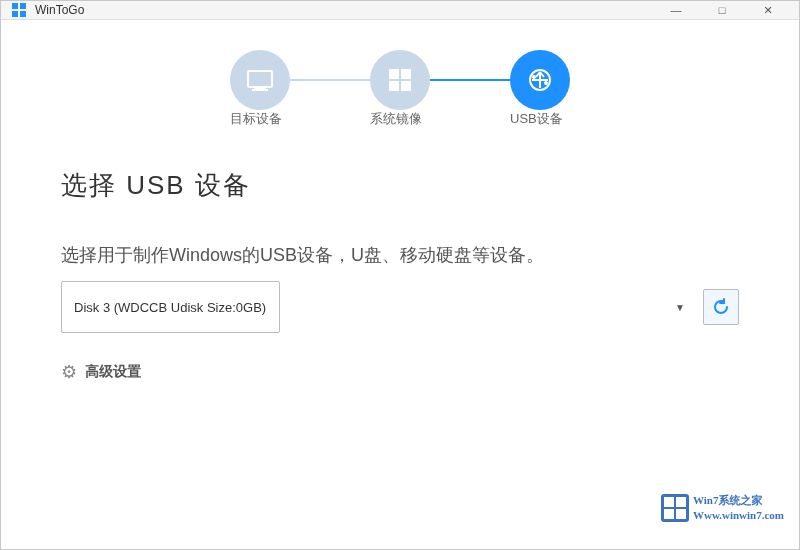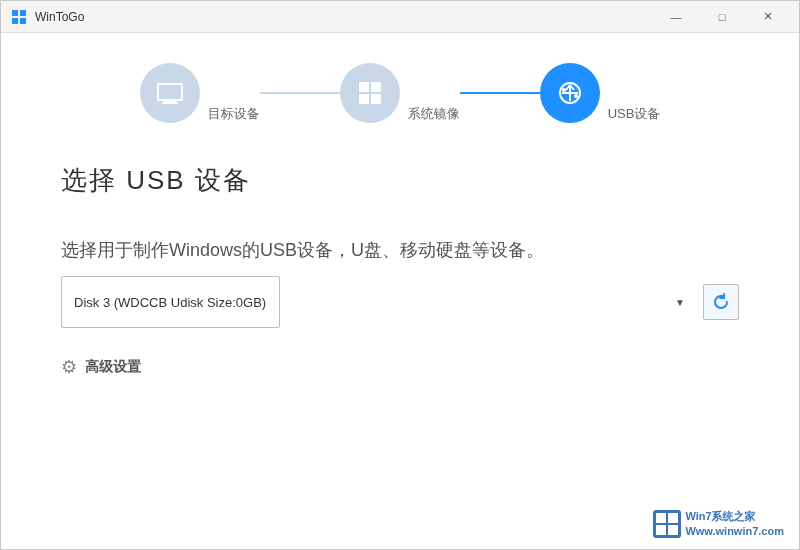--- a/index.html
+++ b/index.html
@@ -14,21 +14,21 @@
       width: 800px;
       height: 550px;
       background: #ffffff;
       border: 1px solid #c8c8c8;
       display: flex;
       flex-direction: column;
     }
     
     .titlebar {
       background: #f5f5f5;
-      height: 32px;
+      height: 19px;
       display: flex;
       align-items: center;
       padding: 0 8px;
       border-bottom: 1px solid #e0e0e0;
       flex-shrink: 0;
       user-select: none;
     }
     .titlebar-icon {
       width: 20px;
       height: 20px;
@@ -70,23 +70,22 @@
     
     .steps {
       display: flex;
       align-items: flex-start;
       justify-content: center;
       margin-bottom: 40px;
       gap: 0;
     }
     .step {
       display: flex;
-      flex-direction: row;
-      align-items: flex-end;
-      gap: 8px;
+      flex-direction: column;
+      align-items: flex-start;
     }
     .step-circle {
       width: 60px;
       height: 60px;
       border-radius: 50%;
       display: flex;
       align-items: center;
       justify-content: center;
       background: #c8d8e8;
       color: white;
@@ -185,24 +184,25 @@
       font-size: 18px;
     }
     .advanced-label {
       font-size: 14px;
       color: #555;
       font-weight: bold;
     }
     
     .watermark {
       position: fixed;
-      bottom: 8px;
+      bottom: 24px;
       right: 8px;
       opacity: 0.85;
       pointer-events: none;
+      font-family: Liberation Serif, serif;
     }
     .watermark-inner {
       display: flex;
       align-items: center;
       gap: 4px;
       background: rgba(255,255,255,0.7);
       padding: 4px 8px;
       border-radius: 4px;
     }
     .watermark-logo {

